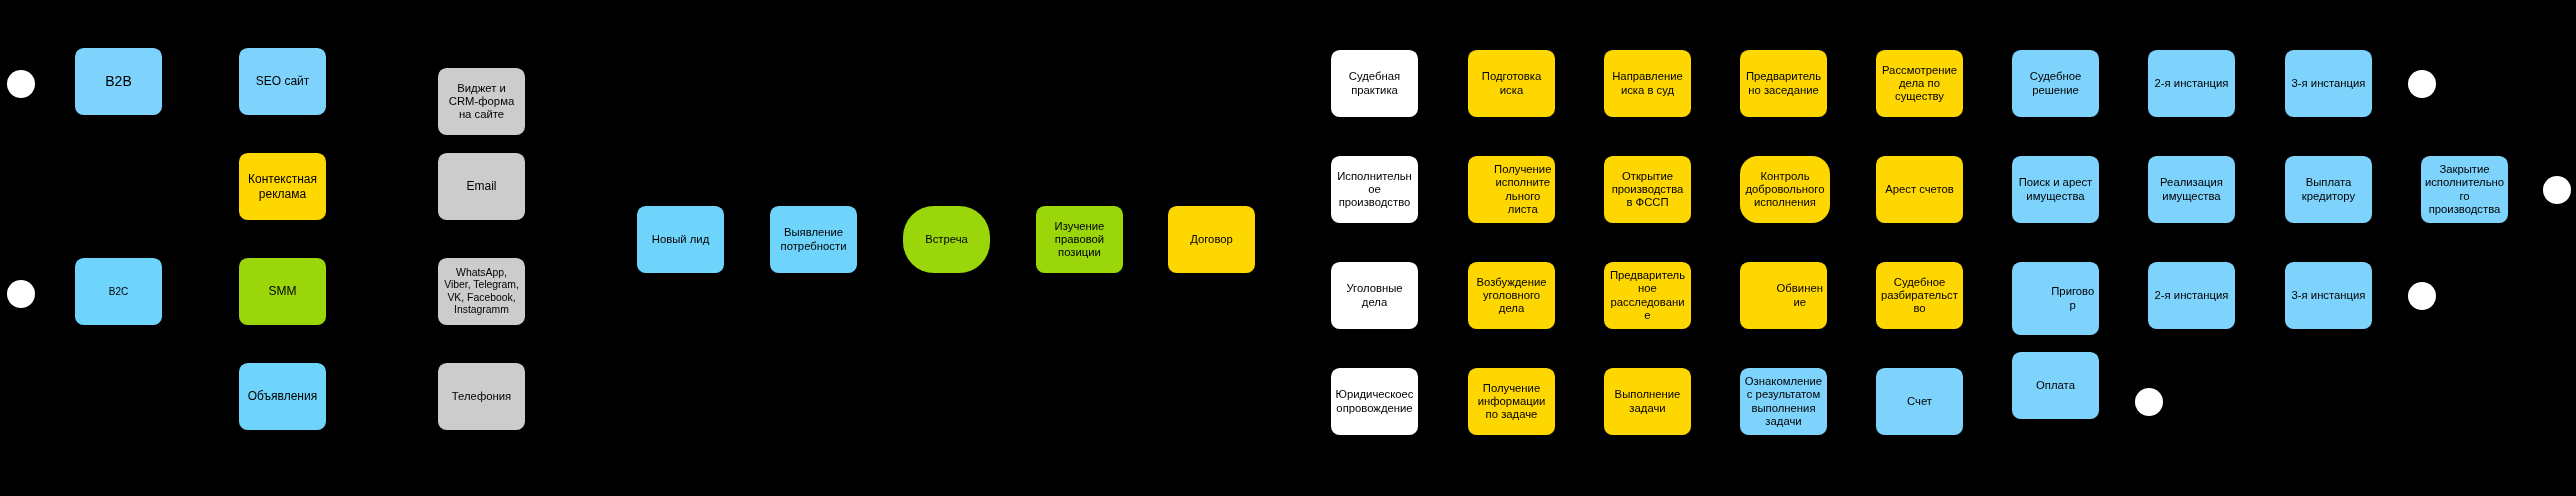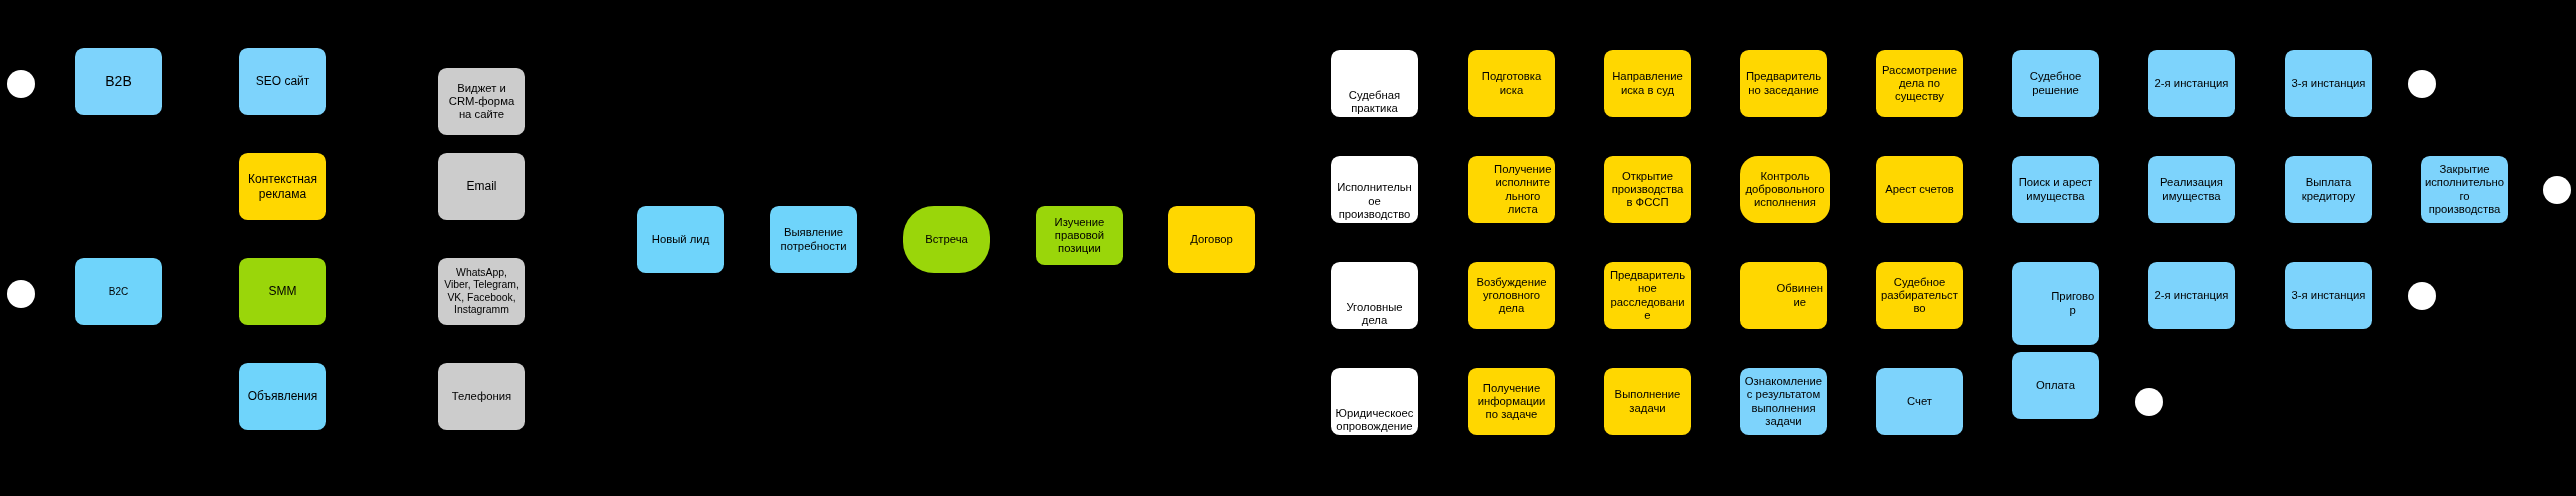--- a/index.html
+++ b/index.html
@@ -40,21 +40,21 @@
     position: absolute;
     background: #ffffff;
     border-radius: 50%;
   }
   
   .c-orange  { background: #7dd3fc; }
   .c-yellow  { background: #ffd700; }
   .c-green   { background: #9ad60a; }
   .c-blue    { background: #6fd4fb; }
   .c-gray    { background: #cccccc; }
-  .c-white   { background: #ffffff; align-items: flex-end; }
+  .c-white   { background: #ffffff; }
 </style>
 </head>
 <body>
 
 <div id="canvas" style="width: 2576px; height: 497px; background: rgb(0, 0, 0);">
     <div class="dot" style="left: 7px; top: 70px; width: 28px; height: 28px; background: rgb(255, 255, 255);"></div>
     <div class="dot" style="left: 7px; top: 280px; width: 28px; height: 28px; background: rgb(255, 255, 255);"></div>
     <div class="node c-orange" style="left: 75px; top: 48px; width: 87px; height: 67px; font-size: 14px;">
       <span class="label">B2B</span>
     </div>
@@ -87,21 +87,21 @@
     </div>
     <div class="node c-blue" style="left: 637px; top: 206px; width: 87px; height: 67px; font-size: 11.3px;">
       <span class="label">Новый лид</span>
     </div>
     <div class="node c-blue" style="left: 770px; top: 206px; width: 87px; height: 67px; font-size: 11.3px;">
       <span class="label">Выявление потребности</span>
     </div>
     <div class="node c-green" style="left: 903px; top: 206px; width: 87px; height: 67px; font-size: 11.3px; border-radius: 31px;">
       <span class="label">Встреча</span>
     </div>
-    <div class="node c-green" style="left: 1036px; top: 206px; width: 87px; height: 59px; font-size: 11.3px;">
+    <div class="node c-green" style="left: 1036px; top: 206px; width: 87px; height: 67px; font-size: 11.3px;">
       <span class="label">Изучение правовой позиции</span>
     </div>
     <div class="node c-yellow" style="left: 1168px; top: 206px; width: 87px; height: 67px; font-size: 11.3px;">
       <span class="label">Договор</span>
     </div>
     <div class="node c-white" style="left: 1331px; top: 50px; width: 87px; height: 67px; font-size: 11.3px;">
       <span class="label">Судебная практика</span>
     </div>
     <div class="node c-yellow" style="left: 1468px; top: 50px; width: 87px; height: 67px; font-size: 11.3px;">
       <span class="label">Подготовка иска</span>
@@ -161,21 +161,21 @@
     </div>
     <div class="node c-yellow" style="left: 1604px; top: 262px; width: 87px; height: 67px; font-size: 11.3px;">
       <span class="label">Предварительное расследование</span>
     </div>
     <div class="node c-yellow" style="left: 1740px; top: 262px; width: 87px; height: 67px; font-size: 11.3px; padding-left: 36px;">
       <span class="label">Обвинение</span>
     </div>
     <div class="node c-yellow" style="left: 1876px; top: 262px; width: 87px; height: 67px; font-size: 11.3px;">
       <span class="label">Судебное разбирательство</span>
     </div>
-    <div class="node c-orange" style="left: 2012px; top: 262px; width: 87px; height: 83px; font-size: 11.3px; padding-left: 38px;">
+    <div class="node c-orange" style="left: 2012px; top: 262px; width: 87px; height: 73px; font-size: 11.3px; padding-left: 38px;">
       <span class="label">Приговор</span>
     </div>
     <div class="node c-orange" style="left: 2148px; top: 262px; width: 87px; height: 67px; font-size: 11.3px;">
       <span class="label">2-я инстанция</span>
     </div>
     <div class="node c-orange" style="left: 2285px; top: 262px; width: 87px; height: 67px; font-size: 11.3px;">
       <span class="label">3-я инстанция</span>
     </div>
     <div class="dot" style="left: 2408px; top: 282px; width: 28px; height: 28px; background: rgb(255, 255, 255);"></div>
     <div class="node c-white" style="left: 1331px; top: 368px; width: 87px; height: 67px; font-size: 11.3px;">

